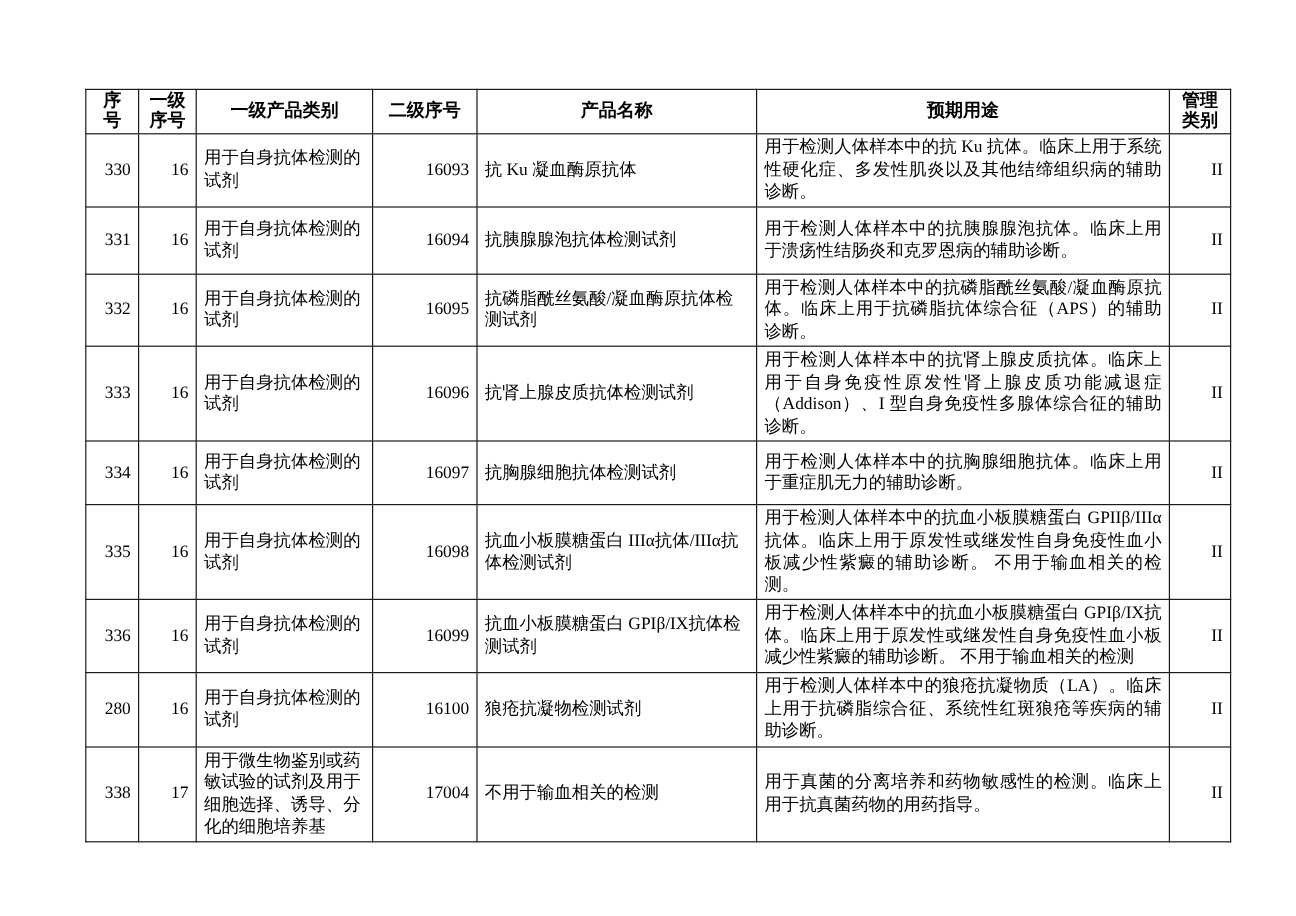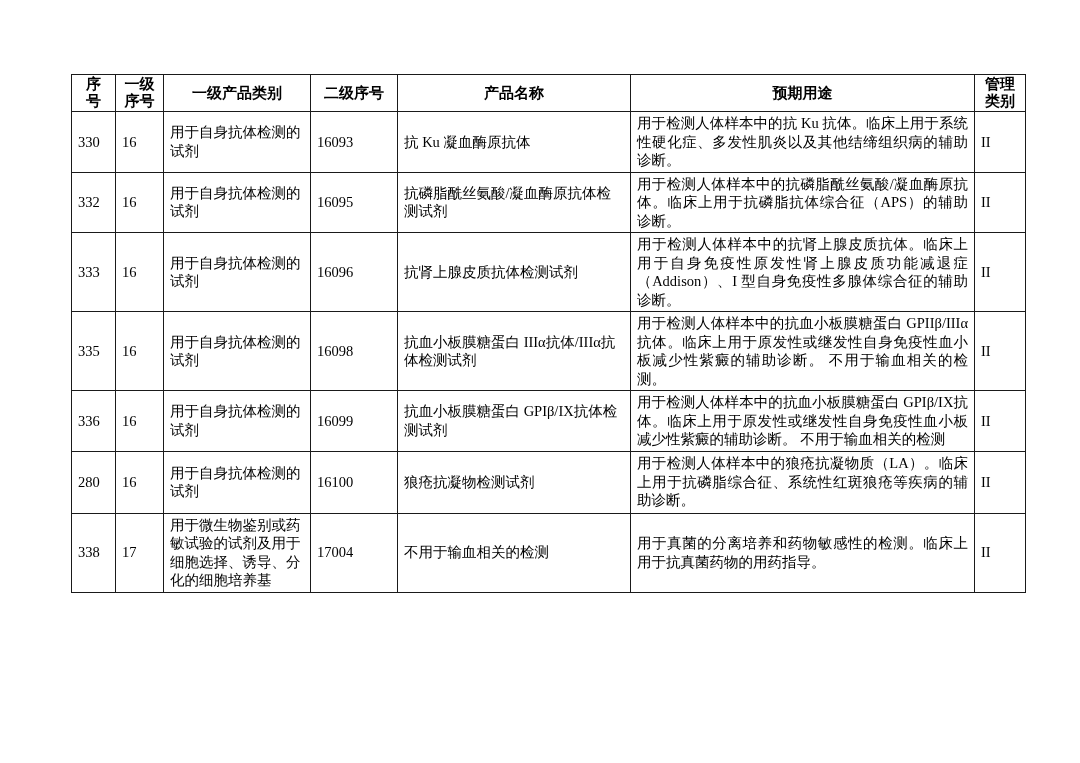--- a/index.html
+++ b/index.html
@@ -33,21 +33,21 @@
     text-align: center;
     line-height: 17px;
     white-space: pre-line;
     padding: 1px 2px;
   }
   table.catalog td {
     font-size: 14.5px;
     line-height: 18.5px;
     padding: 2px 6px;
   }
-  td.center { text-align: left; padding: 2px 1px; }
+  td.center { text-align: right; padding: 2px 1px; }
   td.left   { text-align: left; }
   td.use    { text-align: justify; padding: 2px 5px; margin-top: 36px; }
 </style>
 </head>
 <body>
 
 <div class="page">
   <table class="catalog">
     <colgroup>
       <col style="width:44px">
@@ -76,35 +76,53 @@
       <tr style="height:58px">
         <td class="center">330</td>
         <td class="center">16</td>
         <td class="left">用于自身抗体检测的试剂</td>
         <td class="center">16093</td>
         <td class="left">抗 Ku 凝血酶原抗体</td>
         <td class="left use">用于检测人体样本中的抗 Ku 抗体。临床上用于系统性硬化症、多发性肌炎以及其他结缔组织病的辅助诊断。</td>
         <td class="center">II</td>
       </tr>
       <tr style="height:56px">
+        <td class="center">331</td>
+        <td class="center">16</td>
+        <td class="left">用于自身抗体检测的试剂</td>
+        <td class="center">16094</td>
+        <td class="left">抗胰腺腺泡抗体检测试剂</td>
+        <td class="left use">用于检测人体样本中的抗胰腺腺泡抗体。临床上用于溃疡性结肠炎和克罗恩病的辅助诊断。</td>
+        <td class="center">II</td>
+      </tr>
+      <tr style="height:56px">
         <td class="center">332</td>
         <td class="center">16</td>
         <td class="left">用于自身抗体检测的试剂</td>
         <td class="center">16095</td>
         <td class="left">抗磷脂酰丝氨酸/凝血酶原抗体检测试剂</td>
         <td class="left use">用于检测人体样本中的抗磷脂酰丝氨酸/凝血酶原抗体。临床上用于抗磷脂抗体综合征（APS）的辅助诊断。</td>
         <td class="center">II</td>
       </tr>
       <tr style="height:57px">
         <td class="center">333</td>
         <td class="center">16</td>
         <td class="left">用于自身抗体检测的试剂</td>
         <td class="center">16096</td>
         <td class="left">抗肾上腺皮质抗体检测试剂</td>
         <td class="left use">用于检测人体样本中的抗肾上腺皮质抗体。临床上用于自身免疫性原发性肾上腺皮质功能减退症（Addison）、I 型自身免疫性多腺体综合征的辅助诊断。</td>
+        <td class="center">II</td>
+      </tr>
+      <tr style="height:53px">
+        <td class="center">334</td>
+        <td class="center">16</td>
+        <td class="left">用于自身抗体检测的试剂</td>
+        <td class="center">16097</td>
+        <td class="left">抗胸腺细胞抗体检测试剂</td>
+        <td class="left use">用于检测人体样本中的抗胸腺细胞抗体。临床上用于重症肌无力的辅助诊断。</td>
         <td class="center">II</td>
       </tr>
       <tr style="height:57px">
         <td class="center">335</td>
         <td class="center">16</td>
         <td class="left">用于自身抗体检测的试剂</td>
         <td class="center">16098</td>
         <td class="left">抗血小板膜糖蛋白 IIIα抗体/IIIα抗体检测试剂</td>
         <td class="left use">用于检测人体样本中的抗血小板膜糖蛋白 GPIIβ/IIIα抗体。临床上用于原发性或继发性自身免疫性血小板减少性紫癜的辅助诊断。 不用于输血相关的检测。</td>
         <td class="center">II</td>

